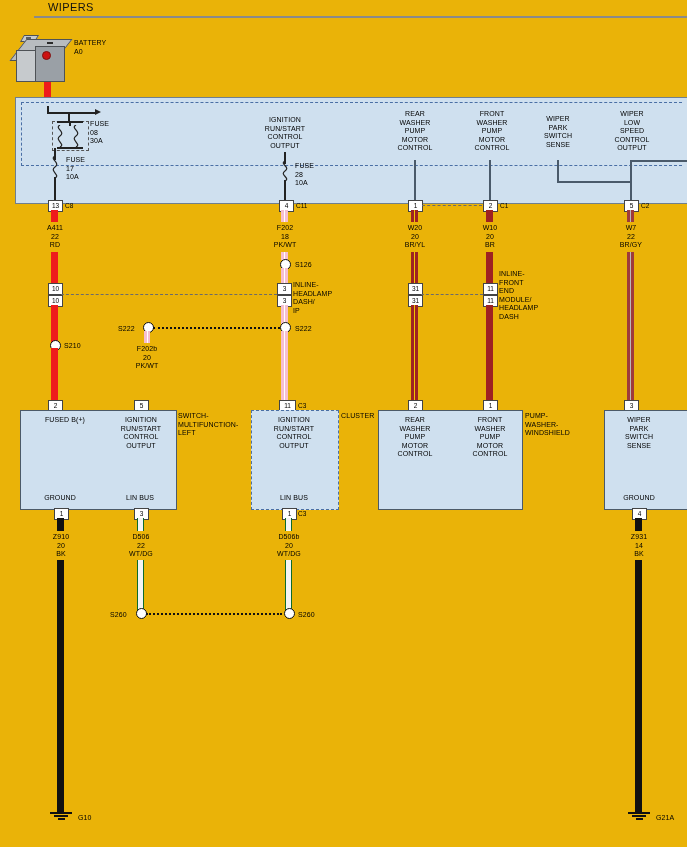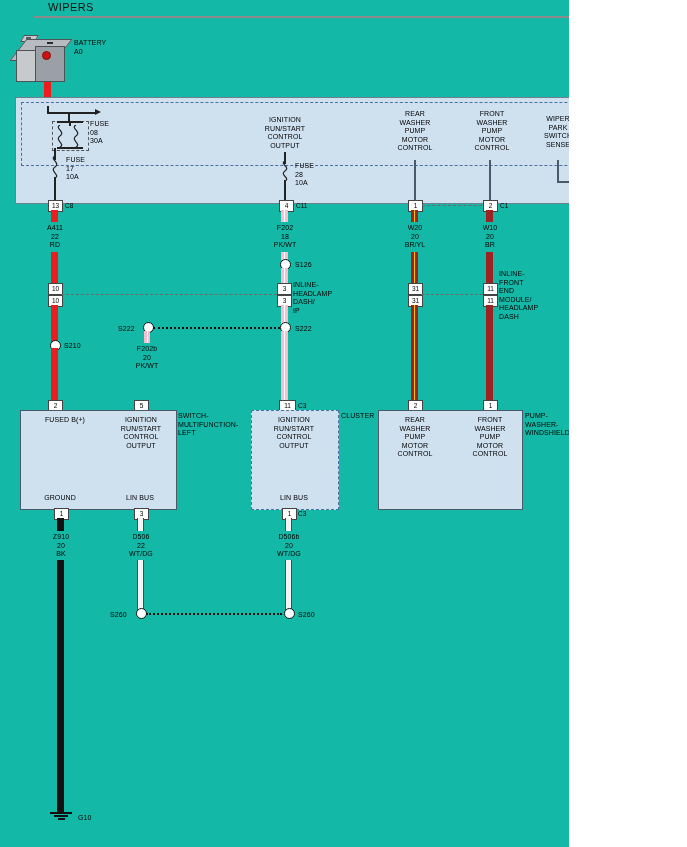--- a/index.html
+++ b/index.html
@@ -1,17 +1,17 @@
 <!DOCTYPE html>
 <html><head>
 <meta charset="utf-8">
 <style>
   html,body{margin:0;padding:0;background:#ffffff;}
   body{font-family:"Liberation Sans",sans-serif;}
-  #sheet{position:relative;width:569px;height:847px;overflow:hidden;background:#14b8a6;}
+  #sheet{position:relative;width:687px;height:847px;overflow:hidden;background:#eab308;}
   .abs{position:absolute;}
   .txt{font-size:7px;line-height:8.5px;color:#000;letter-spacing:0.1px;}
   .txtc{font-size:7px;line-height:8.5px;color:#000;text-align:center;letter-spacing:0.1px;}
   .title{font-size:11px;color:#111;letter-spacing:0.4px;}
   .rule{background:#8a8a8a;height:2px;}
 
   
   .module-blue{background:#cfe0ef;border:1px solid #6f7f8f;}
   .inner-dash{border:1px dashed #4a6fa5;}
   .dashline{border-top:1px dashed #6a6a6a;}

